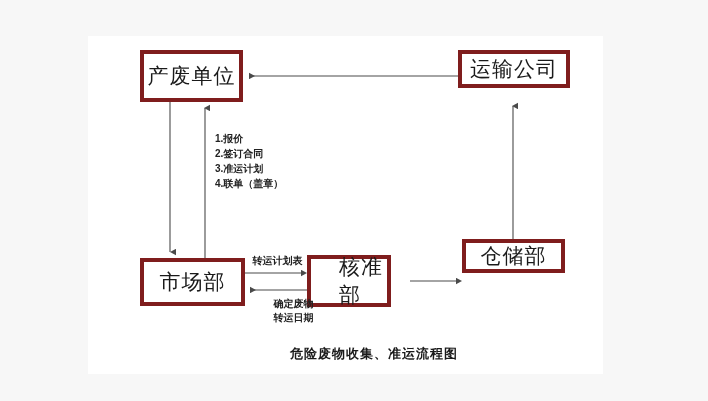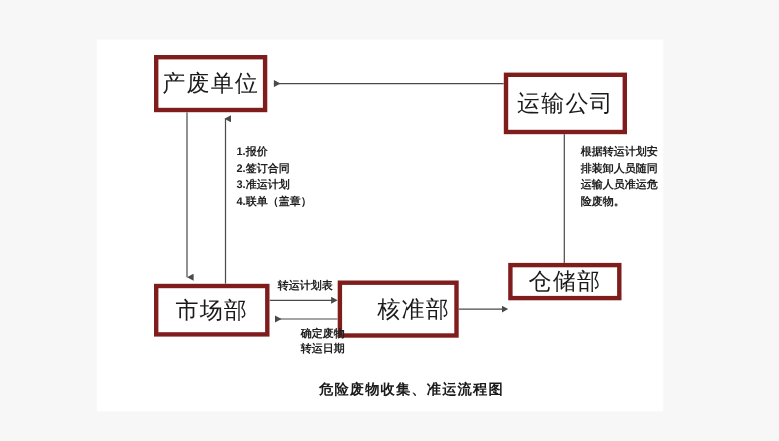--- a/index.html
+++ b/index.html
@@ -126,47 +126,43 @@
 
     <line class="wire" x1="410" y1="281" x2="457" y2="281" marker-end="url(#arrowR)"></line>
 
     <line class="wire" x1="513" y1="255" x2="513" y2="106" marker-end="url(#arrowU)"></line>
   </svg>
 
   <div class="box" style="left:140px; top:50px; width:103px; height:52px;">
     <span>产废单位</span>
   </div>
 
-  <div class="box" style="left:458px; top:66px; width:112px; height:56px;">
+  <div class="box" style="left:458px; top:50px; width:112px; height:38px;">
     <span>运输公司</span>
   </div>
 
   <div class="box" style="left:140px; top:258px; width:105px; height:48px;">
     <span>市场部</span>
   </div>
 
-  <div class="box" style="left:307px; top:255px; width:110px; height:52px;padding-left:28px;">
+  <div class="box" style="left:307px; top:255px; width:84px; height:52px;padding-left:28px;">
     <span>核准部</span>
   </div>
 
   <div class="box" style="left:462px; top:239px; width:103px; height:34px;">
     <span>仓储部</span>
   </div>
 
 
 
   <div class="note" style="left:215px; top:131px; width:92px;">1.报价
 2.签订合同
 3.准运计划
 4.联单（盖章）</div>
 
-  <div class="note" style="left:528px; top:131px; width:76px;">根据转运计划安
-排装卸人员随同
-运输人员准运危
-险废物。</div>
 
   <div class="edge-label" style="left:245px; top:254px; width:65px;">转运计划表</div>
 
   <div class="edge-label" style="left:261px; top:297px; width:65px;">确定废物
 转运日期</div>
 
   <div id="title">危险废物收集、准运流程图</div>
 
 </div>
 

